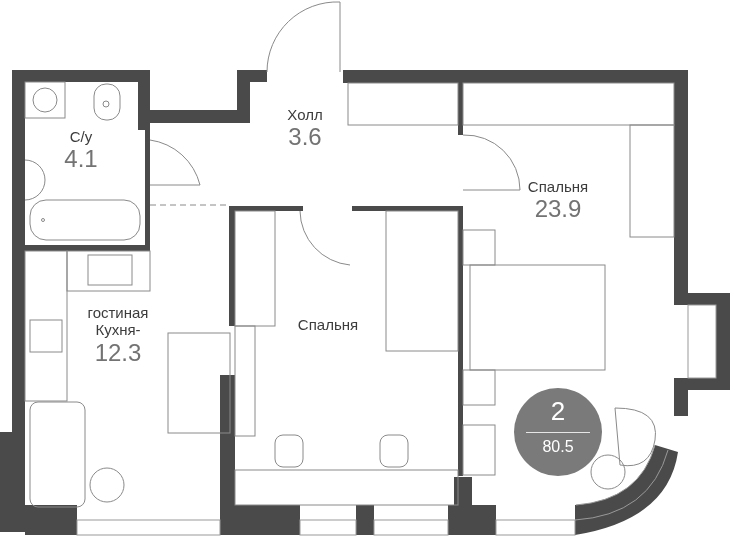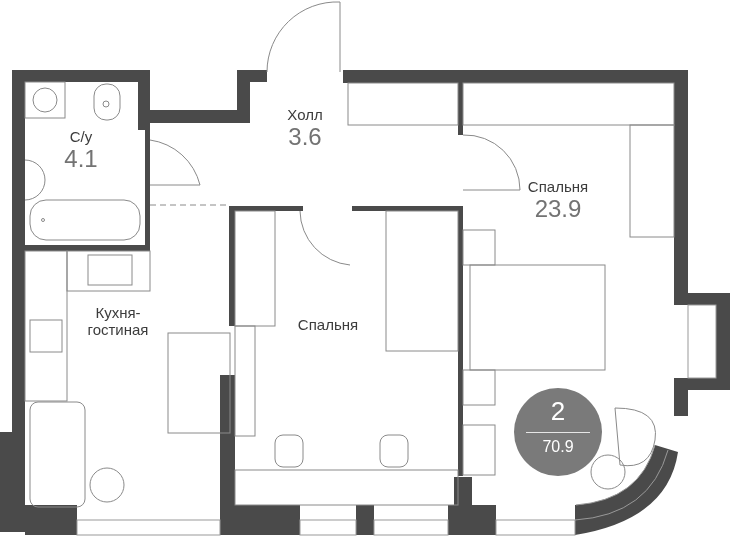--- a/index.html
+++ b/index.html
@@ -132,25 +132,26 @@
   <span class="room-name">Холл</span>
   <span class="room-area">3.6</span>
 </div>
 
 <div class="room-label" style="left:513px; top:178px; width:90px;">
   <span class="room-name">Спальня</span>
   <span class="room-area">23.9</span>
 </div>
 
 <div class="room-label" style="left:68px; top:304px; width:100px;">
+  <span class="room-name">гостиная</span>
   <span class="room-name">Кухня-</span>
-  <span class="room-name">гостиная</span>
+  <span class="room-area">12.3</span>
 </div>
 
 <div class="room-label" style="left:283px; top:316px; width:90px;">
   <span class="room-name">Спальня</span>
 </div>
 
 <div class="badge">
   <span class="rooms">2</span>
   <span class="line"></span>
-  <span class="area">70.9</span>
+  <span class="area">80.5</span>
 </div>
 
 </body></html>

